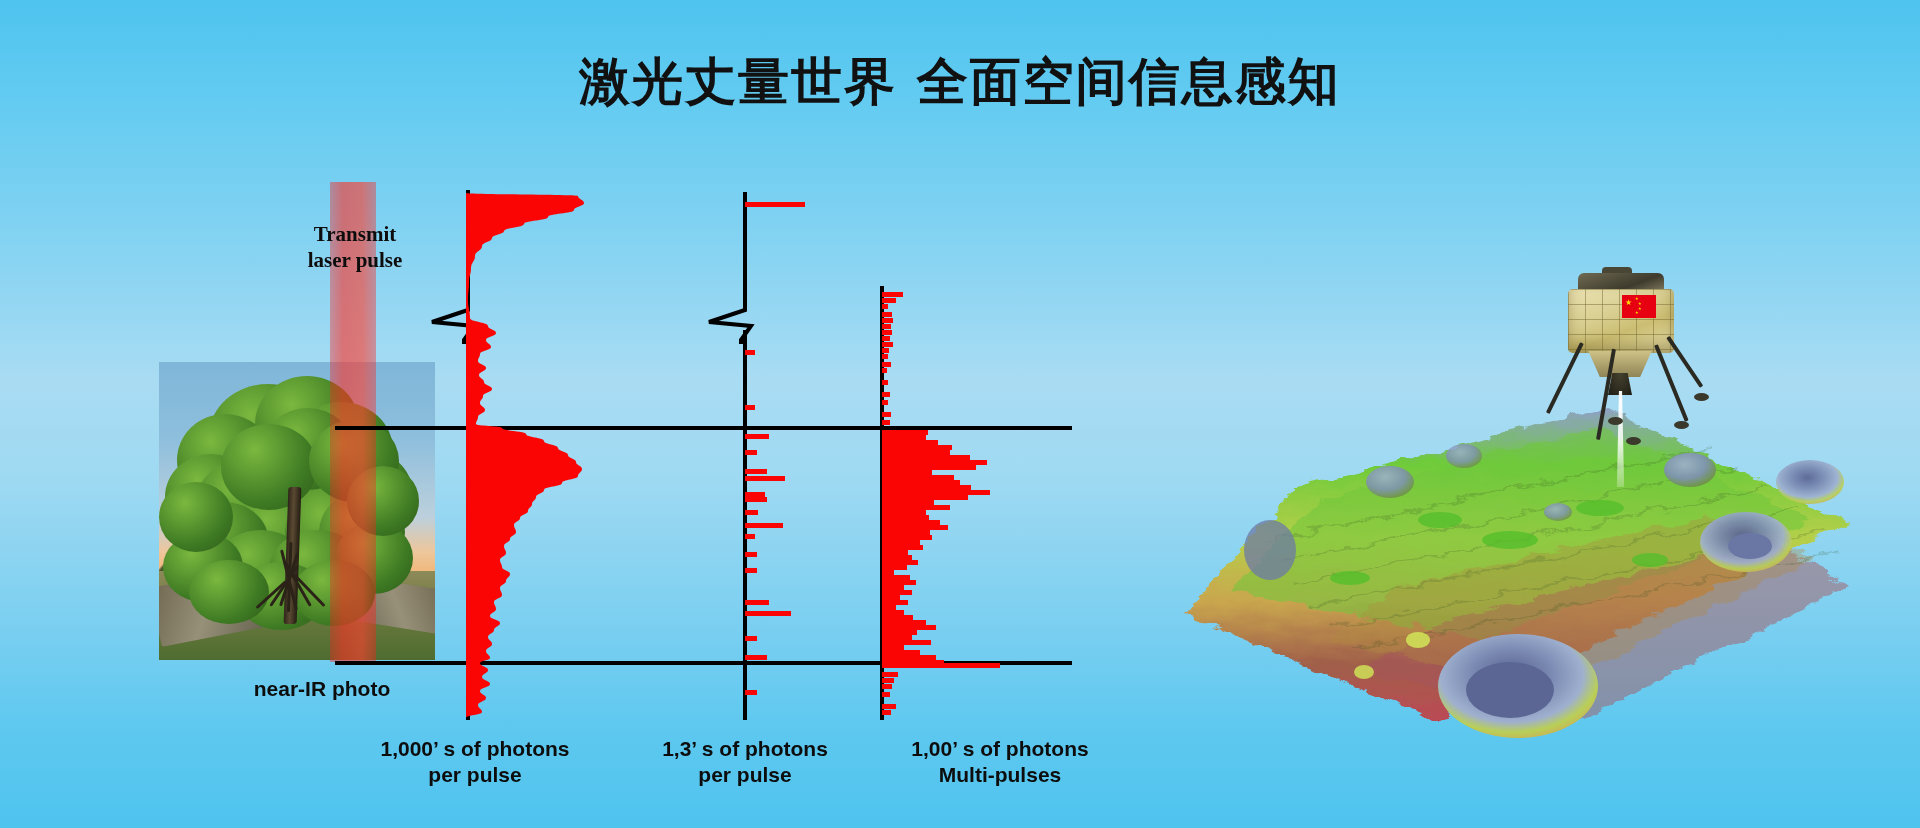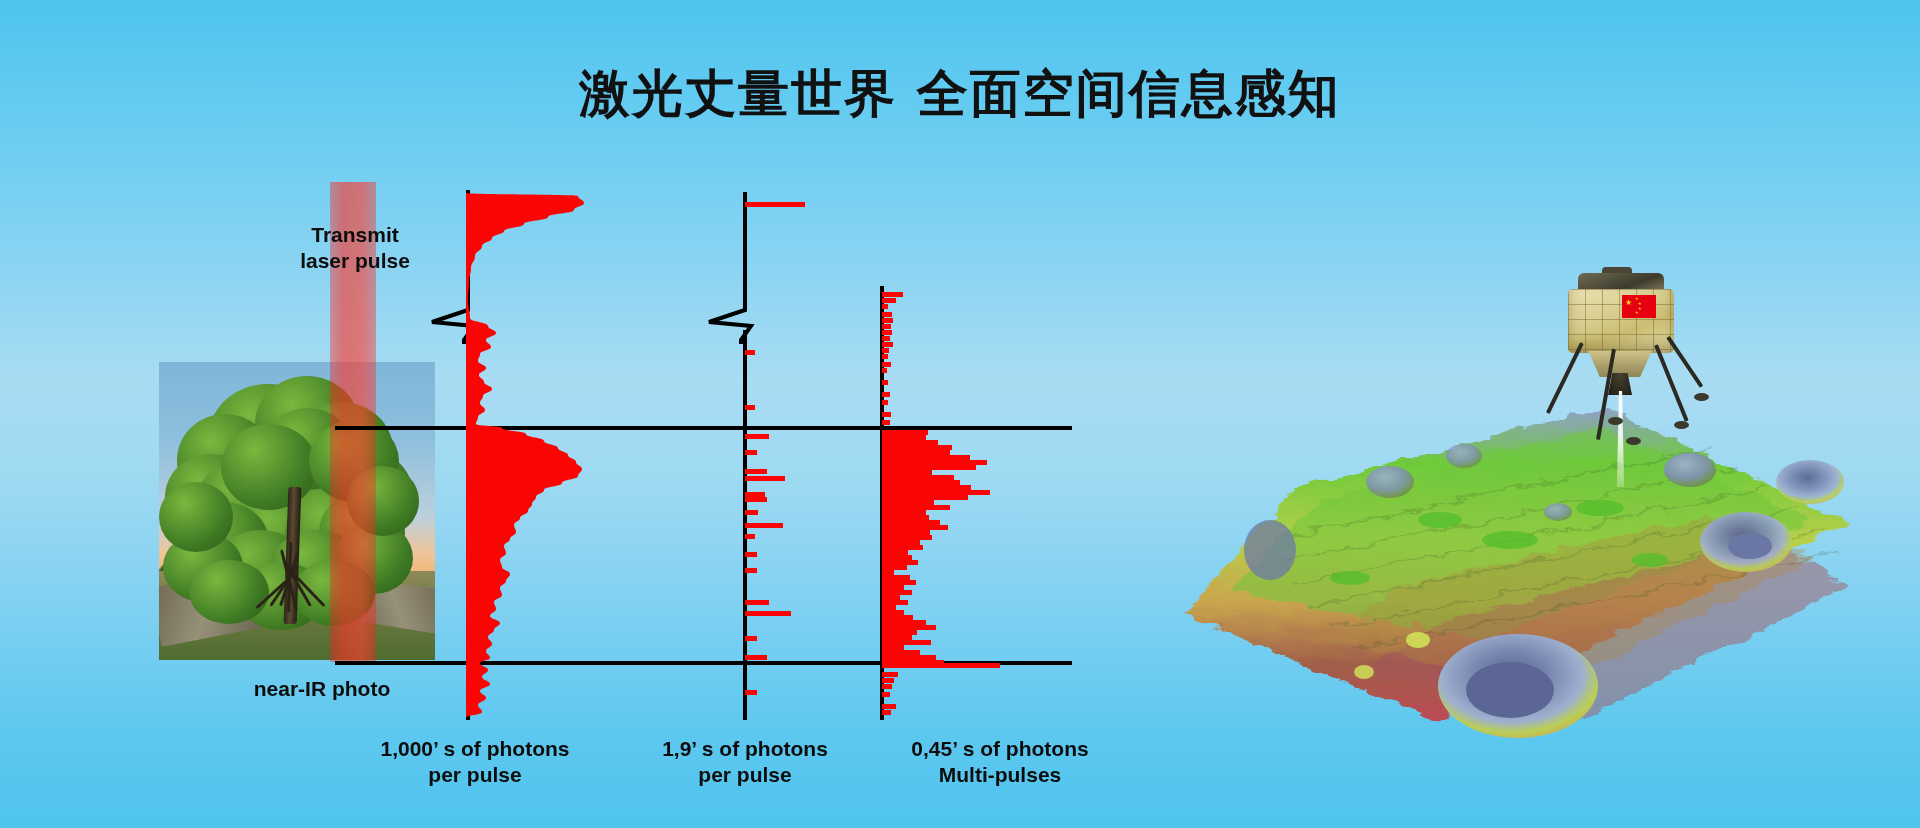--- a/index.html
+++ b/index.html
@@ -8,21 +8,21 @@
     font-family:"Liberation Sans","DejaVu Sans",sans-serif;
     background:linear-gradient(to bottom,
        #4ec4ef 0%, #63cbf1 12%, #8ad4f2 32%, #a9dcf3 46%,
        #9ed9f2 58%, #7ed0f1 74%, #5ec8ef 88%, #4fc4ef 100%);
     position:relative;
   }
   .stage{position:absolute;inset:0;}
 
   
   #title{
-    position:absolute;left:0;top:60px;width:100%;text-align:center;
+    position:absolute;left:0;top:48px;width:100%;text-align:center;
     font-size:51px;font-weight:bold;color:#111;letter-spacing:2px;
     font-family:"DejaVu Sans","Liberation Sans",sans-serif;
     white-space:pre;
   }
   #subtitle{
     position:absolute;left:0;top:150px;width:100%;text-align:center;
     font-size:16.5px;color:#14202a;letter-spacing:.4px;
     font-family:"Liberation Sans",sans-serif;
   }
 
@@ -303,34 +303,34 @@
       <i style="left: 0px; top: 660px; width: 62px; height: 5px;"></i>
       <i style="left: 0px; top: 663px; width: 118px; height: 5px;"></i>
       <i style="left: 0px; top: 672px; width: 16px; height: 5px;"></i>
       <i style="left: 0px; top: 678px; width: 12px; height: 5px;"></i>
       <i style="left: 0px; top: 684px; width: 10px; height: 5px;"></i>
       <i style="left: 0px; top: 692px; width: 8px; height: 5px;"></i>
       <i style="left: 0px; top: 704px; width: 14px; height: 5px;"></i>
       <i style="left: 0px; top: 710px; width: 9px; height: 5px;"></i>
     </div>
 
-  <div class="lbl" style="left:265px;top:222px;width:180px;font-size:21px;">Transmit
+  <div class="lbl" style="left:265px;top:222px;width:180px;font-size:21px;font-family:Liberation Serif, serif;">Transmit
 laser pulse</div>
 
 
 
   <div class="lbl" style="left:222px;top:676px;width:200px;font-size:21px;">near-IR photo</div>
 
   <div class="lbl" style="left:350px;top:736px;width:250px;font-size:21px;">1,000’  s of photons
 per pulse</div>
 
-  <div class="lbl" style="left:625px;top:736px;width:240px;font-size:21px;">1,9’  s of photons
+  <div class="lbl" style="left:625px;top:736px;width:240px;font-size:21px;">1,3’  s of photons
 per pulse</div>
 
-  <div class="lbl" style="left:880px;top:736px;width:240px;font-size:21px;">0,45’  s of photons
+  <div class="lbl" style="left:880px;top:736px;width:240px;font-size:21px;">1,00’  s of photons
 Multi-pulses</div>
 
   <div id="scene3d">
 
     <svg id="terrain" viewBox="0 0 700 380" preserveAspectRatio="none">
       <defs>
         <linearGradient id="elev" x1="0" y1="0" x2="0" y2="1">
           <stop offset="0%" stop-color="#8fa0c8"></stop>
           <stop offset="18%" stop-color="#6ecb3a"></stop>
           <stop offset="42%" stop-color="#b7cf4a"></stop>

